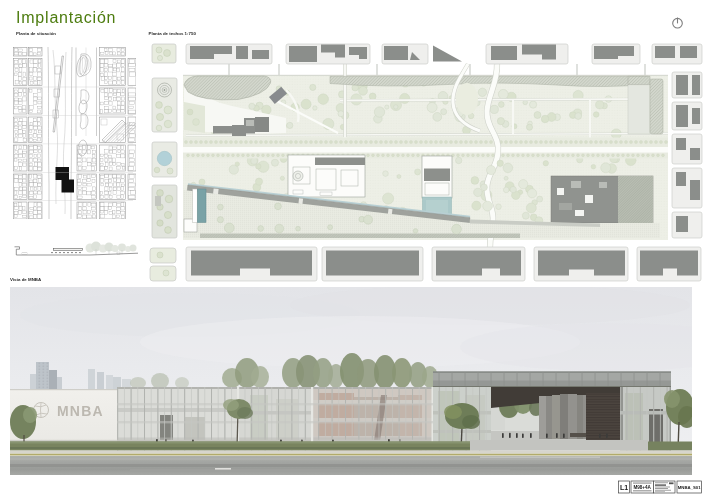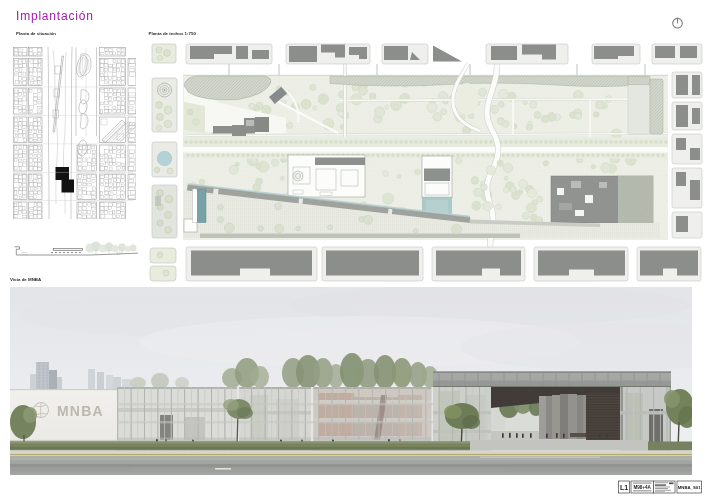--- a/index.html
+++ b/index.html
@@ -1,20 +1,20 @@
 <!DOCTYPE html>
 <html><head><meta charset="utf-8">
 <style>
 html,body{margin:0;padding:0;width:707px;height:500px;background:#ffffff;
 font-family:"Liberation Sans",sans-serif;overflow:hidden;position:relative}
 .abs{position:absolute}
 </style></head>
 <body>
 
-<div class="abs" style="left:16px;top:9px;font-size:12px;color:#a21caf;letter-spacing:.8px">Implantación</div>
+<div class="abs" style="left:16px;top:9px;font-size:16px;color:#4d7c0f;letter-spacing:.8px">Implantación</div>
 
 <svg class="abs" style="left:668px;top:13px" width="20" height="20" viewBox="0 0 20 20">
 <circle cx="9.5" cy="10.2" r="4.8" fill="none" stroke="#7d7d7d" stroke-width="1.1"></circle>
 <line x1="9.5" y1="4.6" x2="9.5" y2="10.4" stroke="#7d7d7d" stroke-width="1.1"></line>
 </svg>
 
 <div class="abs" style="left:16px;top:30.5px;font-size:4.4px;font-weight:bold;color:#2a2a2a">Planta de situación</div>
 
 <div class="abs" style="left:148.5px;top:30.5px;font-size:4.4px;font-weight:bold;color:#2a2a2a">Planta de techos 1:750</div>
 

